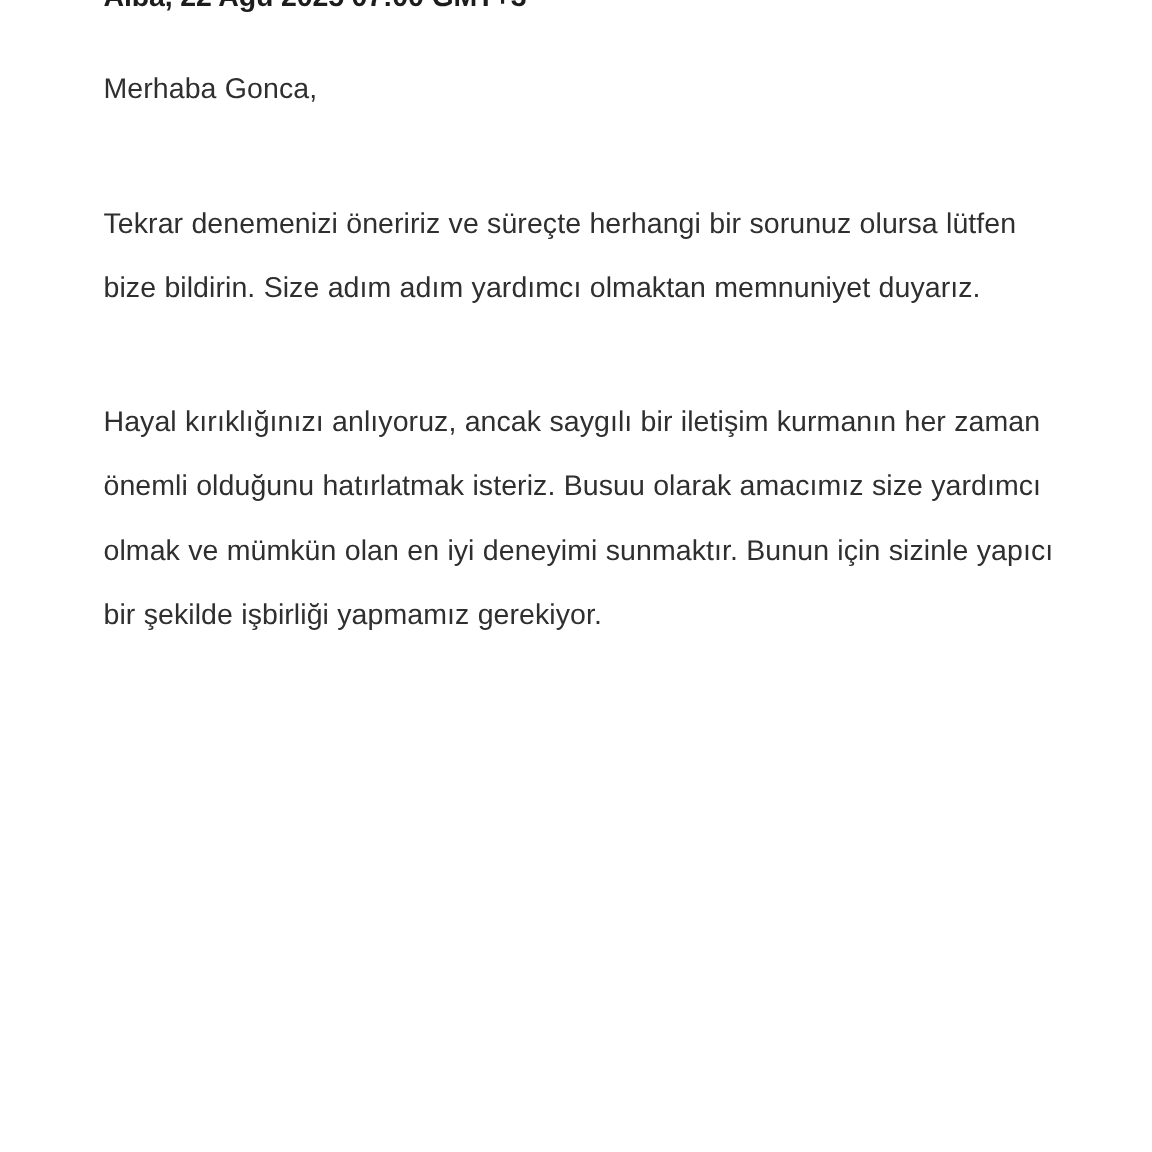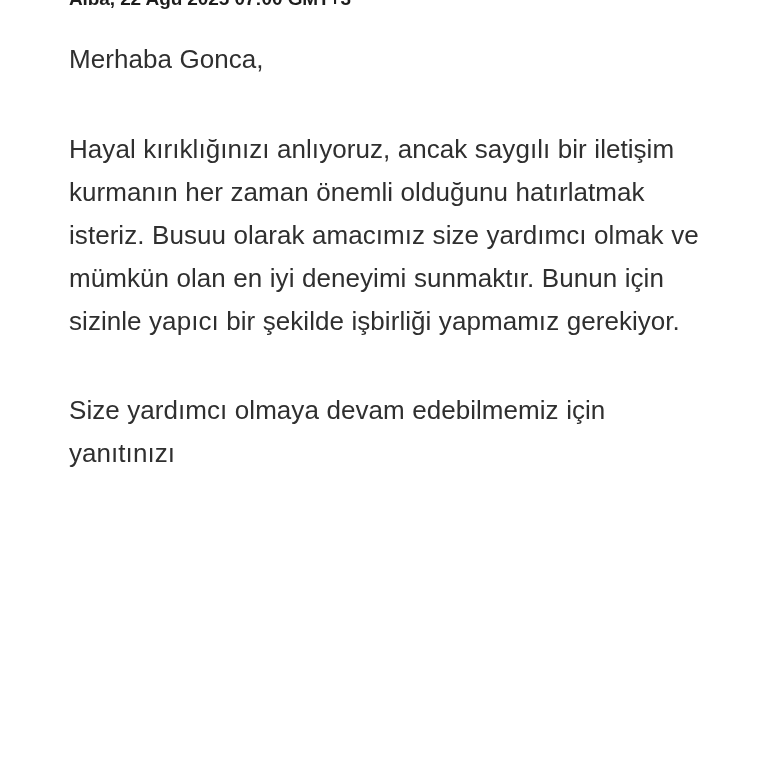--- a/index.html
+++ b/index.html
@@ -46,21 +46,21 @@
 
   .message-content {
     position: absolute;
     left: 69px;
     top: 38px;
     width: 634px;
   }
 
   .para {
     margin: 0 0 46px 0;
-    font-size: 26px;
+    font-size: 19px;
     line-height: 43px;
     color: #2f2f2f;
     letter-spacing: 0.05px;
     word-spacing: 0.2px;
   }
   .para:last-child {
     margin-bottom: 0;
   }
   .greeting {
     margin-bottom: 47px;
@@ -73,20 +73,20 @@
 
   <div class="message-header">
     <span class="stamp">Alba, 22 Ağu 2025 07:00 GMT+3</span>
   </div>
 
   <div class="message-content">
 
     <p class="para greeting">Merhaba Gonca,</p>
 
 
+    <p class="para">Tekrar denemenizi öneririz ve süreçte herhangi bir sorunuz olursa lütfen bize bildirin. Size adım adım yardımcı olmaktan memnuniyet duyarız.</p>
 
     <p class="para">Hayal kırıklığınızı anlıyoruz, ancak saygılı bir iletişim kurmanın her zaman önemli olduğunu hatırlatmak isteriz. Busuu olarak amacımız size yardımcı olmak ve mümkün olan en iyi deneyimi sunmaktır. Bunun için sizinle yapıcı bir şekilde işbirliği yapmamız gerekiyor.</p>
 
-    <p class="para">Size yardımcı olmaya devam edebilmemiz için yanıtınızı</p>
 
   </div>
 
 </div>
 
 </body></html>

